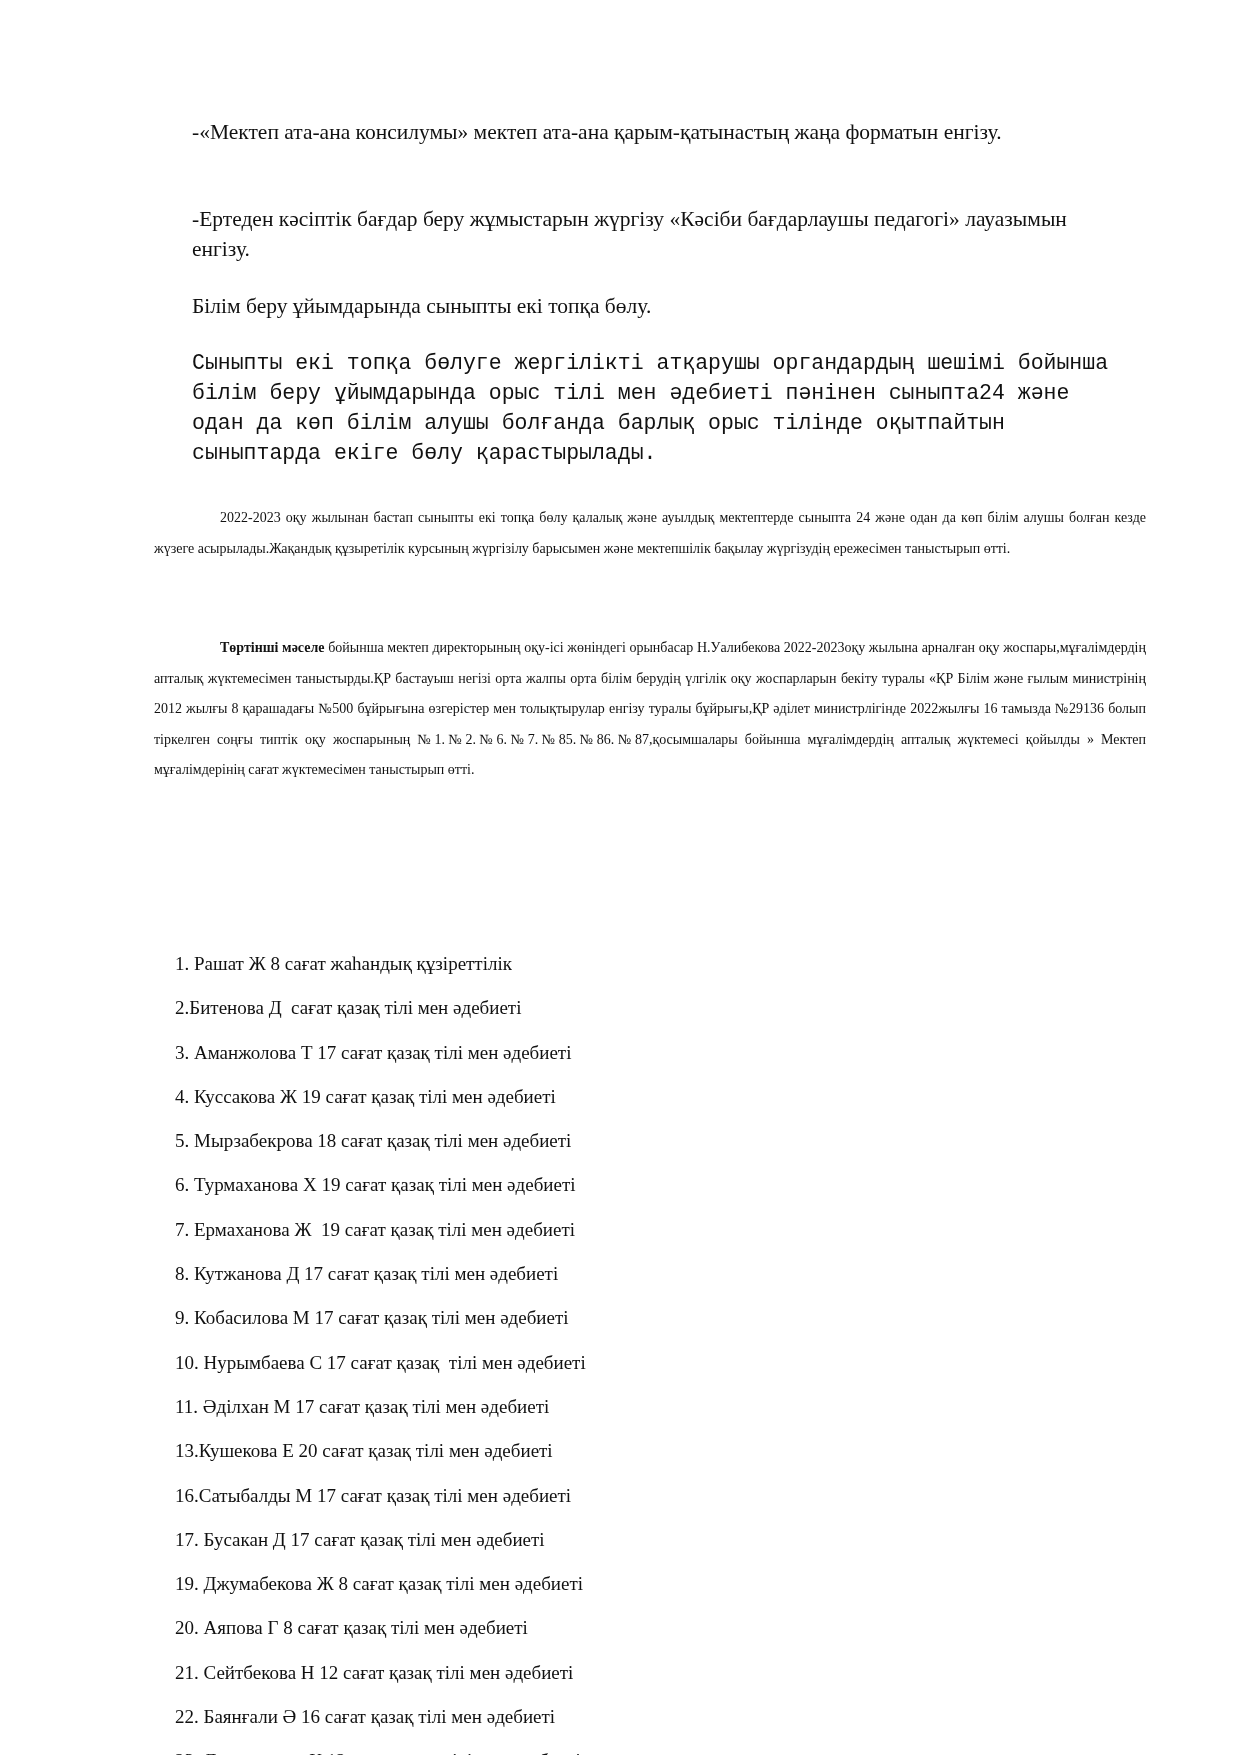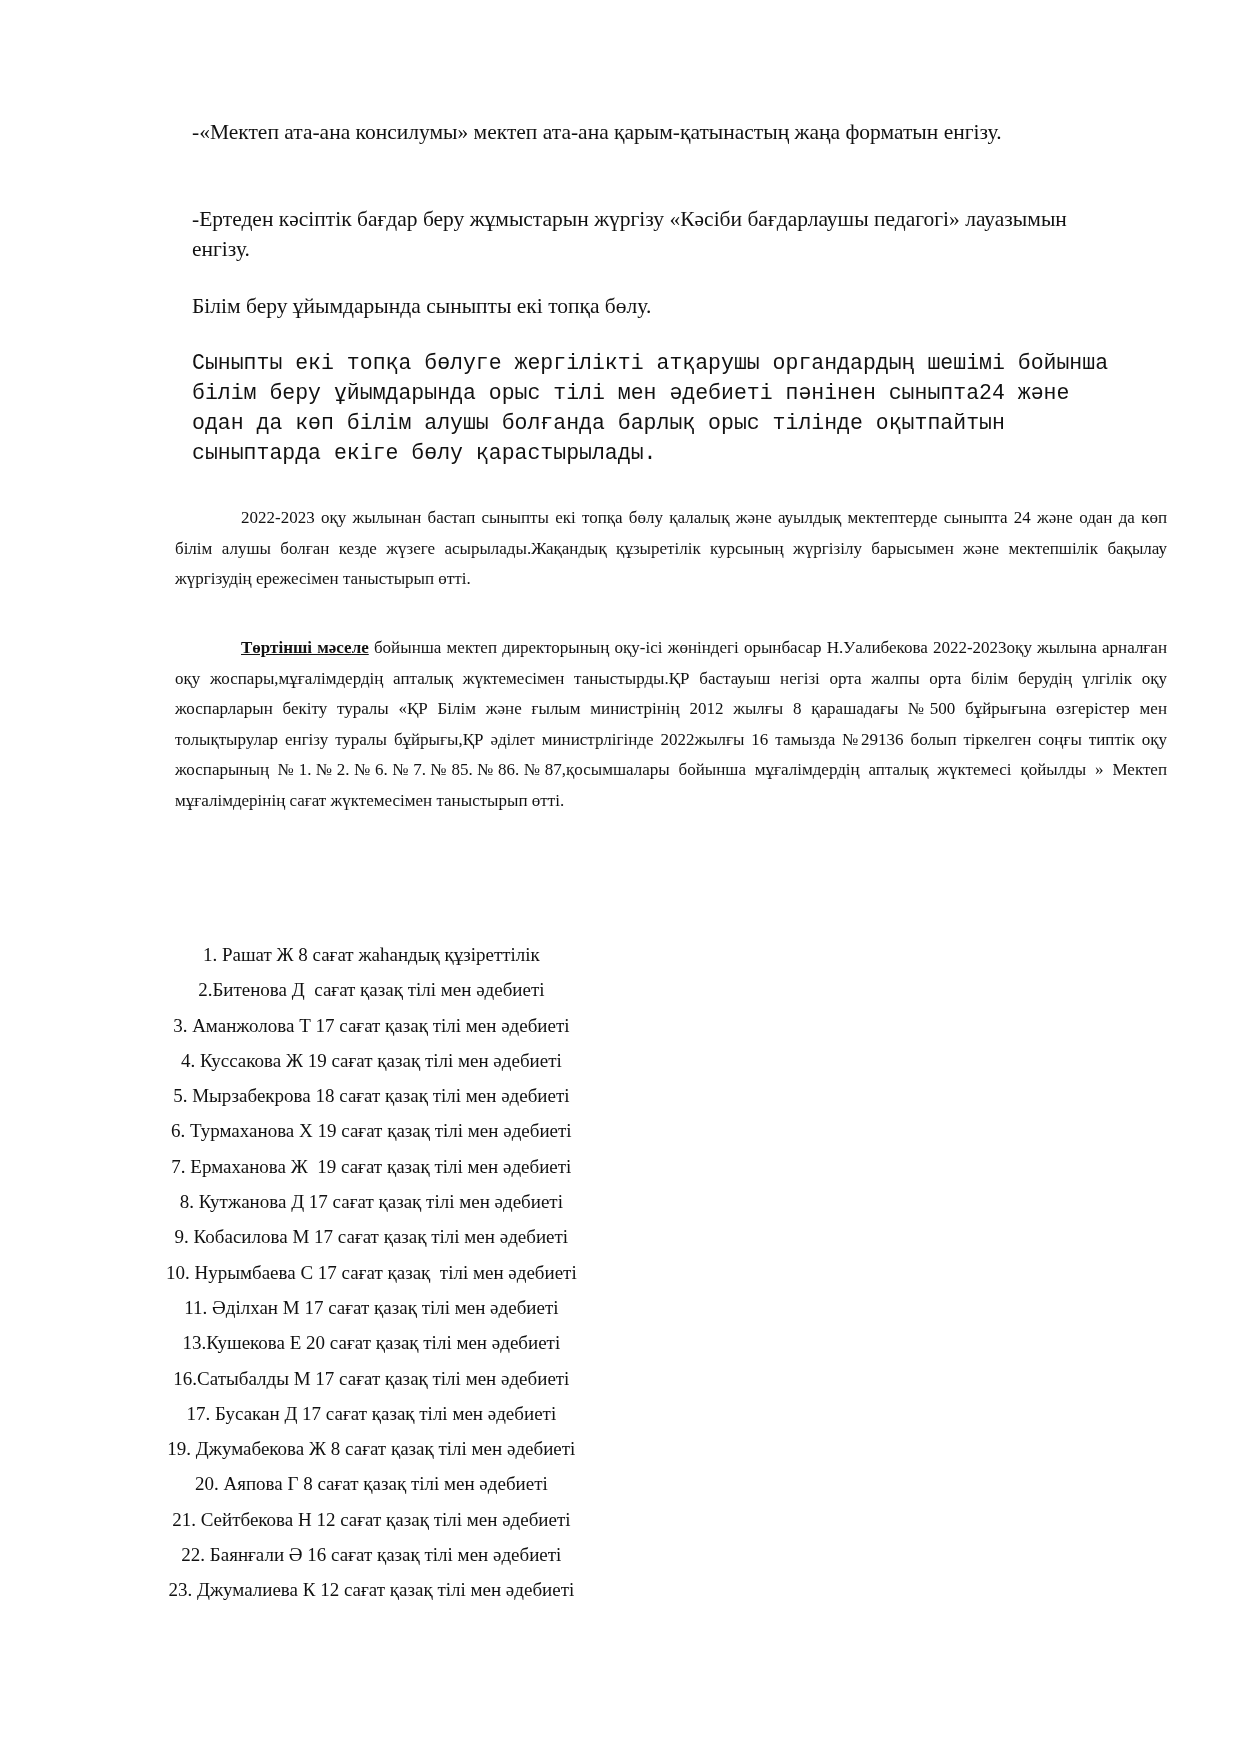--- a/index.html
+++ b/index.html
@@ -4,27 +4,27 @@
 <style>
   html, body { margin: 0; padding: 0; background: #ffffff; }
   body { width: 1241px; height: 1755px; position: relative; overflow: hidden; color: #111; font-family: "Liberation Serif", "DejaVu Serif", serif; }
   .page { position: absolute; left: 0; top: 0; width: 1241px; height: 1755px; background: #fff; }
   .indented-block { position: absolute; left: 192px; width: 930px; font-size: 21.5px; line-height: 30px; }
   .p1 { top: 117px; }
   .p2 { top: 204px; }
   .p3 { top: 291px; }
   .p4 { top: 348px; font-family: Liberation Mono, monospace; }
   .indented-block p { margin: 0; }
-  .justified { position: absolute; left: 175px; width: 992px; font-size: 17px; line-height: 30.5px; text-align: justify; text-align-last: left; }
+  .justified { position: absolute; left: 154px; width: 992px; font-size: 14px; line-height: 30.5px; text-align: justify; text-align-last: left; }
   .justified p { margin: 0; text-indent: 66px; }
   .j1 { top: 503px; }
   .j2 { top: 633px; }
-  .bold { font-weight: bold; text-decoration: underline; }
+  .bold { font-weight: bold; }
   .teacher-list { position: absolute; left: 158px; top: 933px; margin: 0; padding: 0; list-style: none; font-size: 19px; line-height: 27.3px; }
-  .teacher-list li { margin: 8px; padding: 0; white-space: pre; text-align: center; }
+  .teacher-list li { margin: 17px; padding: 0; white-space: pre; }
 </style>
 </head>
 <body>
 
 <div class="page">
 
   <div class="indented-block p2">
     <p>-Ертеден кәсiптiк бағдар беру жұмыстарын жүргiзу «Кәсiби бағдарлаушы педагогi» лауазымын енгiзу.</p>
   </div>
   <div class="indented-block p1">

